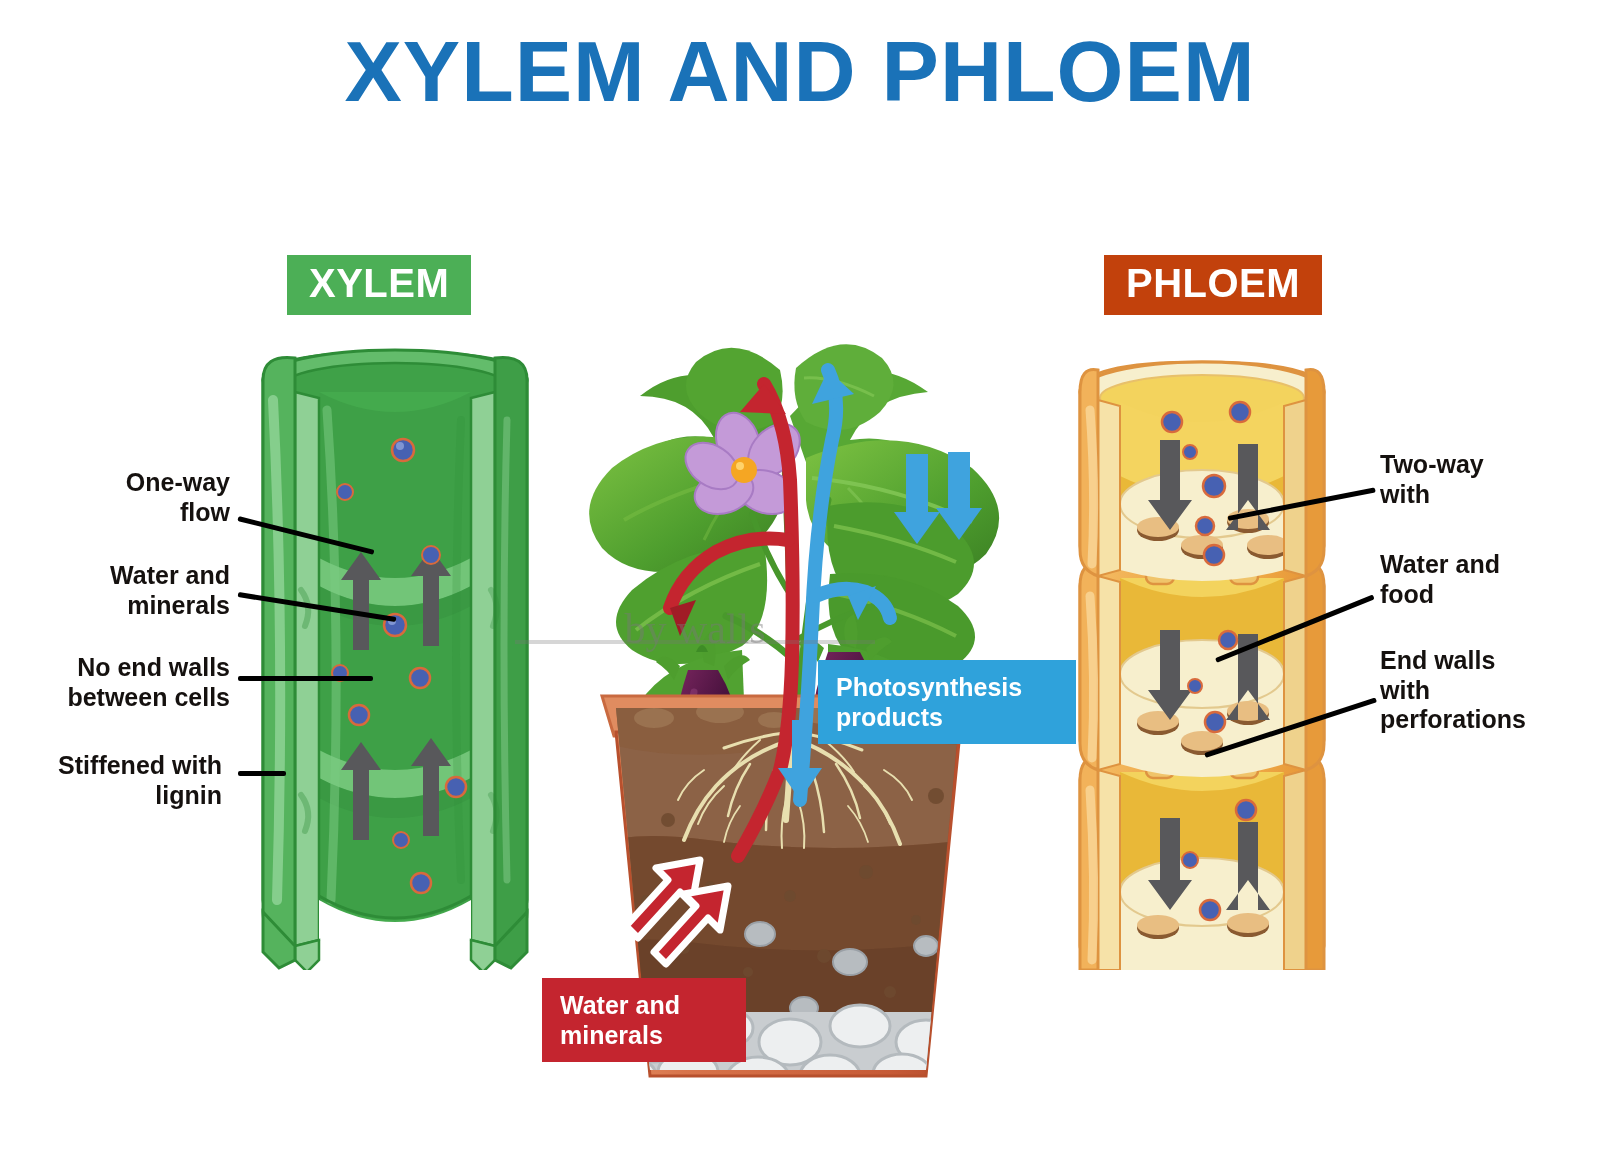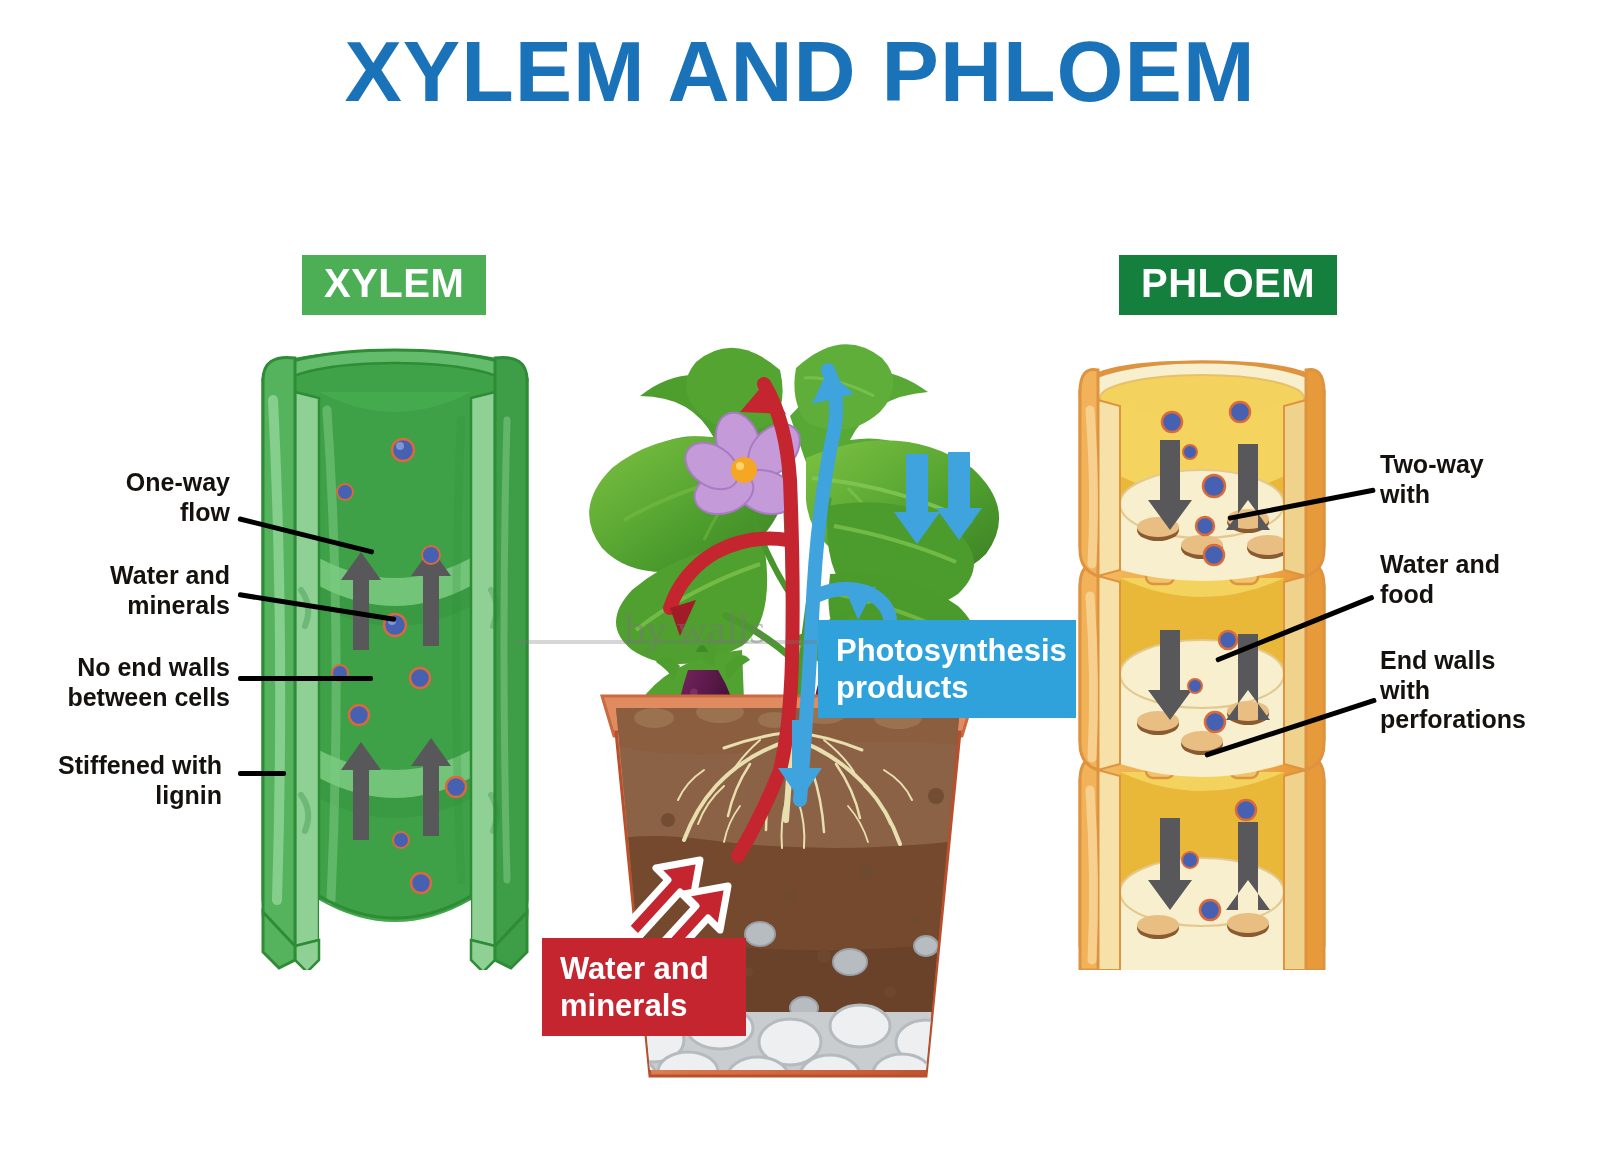--- a/index.html
+++ b/index.html
@@ -9,39 +9,39 @@
   
   #title{
     position:absolute;left:0;top:28px;width:1600px;text-align:center;
     font-size:86px;font-weight:bold;color:#1A72B8;letter-spacing:1px;
     line-height:1;
   }
 
   
   .badge{
     position:absolute;color:#ffffff;font-weight:bold;font-size:40px;
-    padding:8px 22px 12px 22px;line-height:1;letter-spacing:0.5px;margin-left:15px;
+    padding:8px 22px 12px 22px;line-height:1;letter-spacing:0.5px;
   }
   #badge-xylem{left:287px;top:255px;background:#4CAF56;}
-  #badge-phloem{left:1104px;top:255px;background:#15803d;}
+  #badge-phloem{left:1104px;top:255px;background:#c2410c;}
 
   
   .lbl{
     position:absolute;font-weight:bold;font-size:25px;color:#15110F;
     line-height:1.18;white-space:pre-line;
   }
   .lbl.right-al{text-align:right;margin-top:16px;}
   .lbl.left-al{text-align:left;}
 
   .leader{position:absolute;background:#000000;transform-origin:left center;height:5px;border-radius:2px;}
 
   
   .callout{
-    position:absolute;color:#ffffff;font-weight:bold;font-size:31px;
-    line-height:1.2;padding:12px 18px;white-space:pre-line;
+    position:absolute;color:#ffffff;font-weight:bold;font-size:25px;
+    line-height:1.2;padding:12px 18px;white-space:pre-line;margin-top:40px;
   }
   #callout-photo{left:818px;top:620px;background:#2FA2DB;width:222px;}
   #callout-water{left:542px;top:938px;background:#C4252F;width:168px;}
 
   
   #watermark{
     position:absolute;left:455px;top:490px;width:480px;height:190px;
     pointer-events:none;user-select:none;
   }
   #wm-text{

